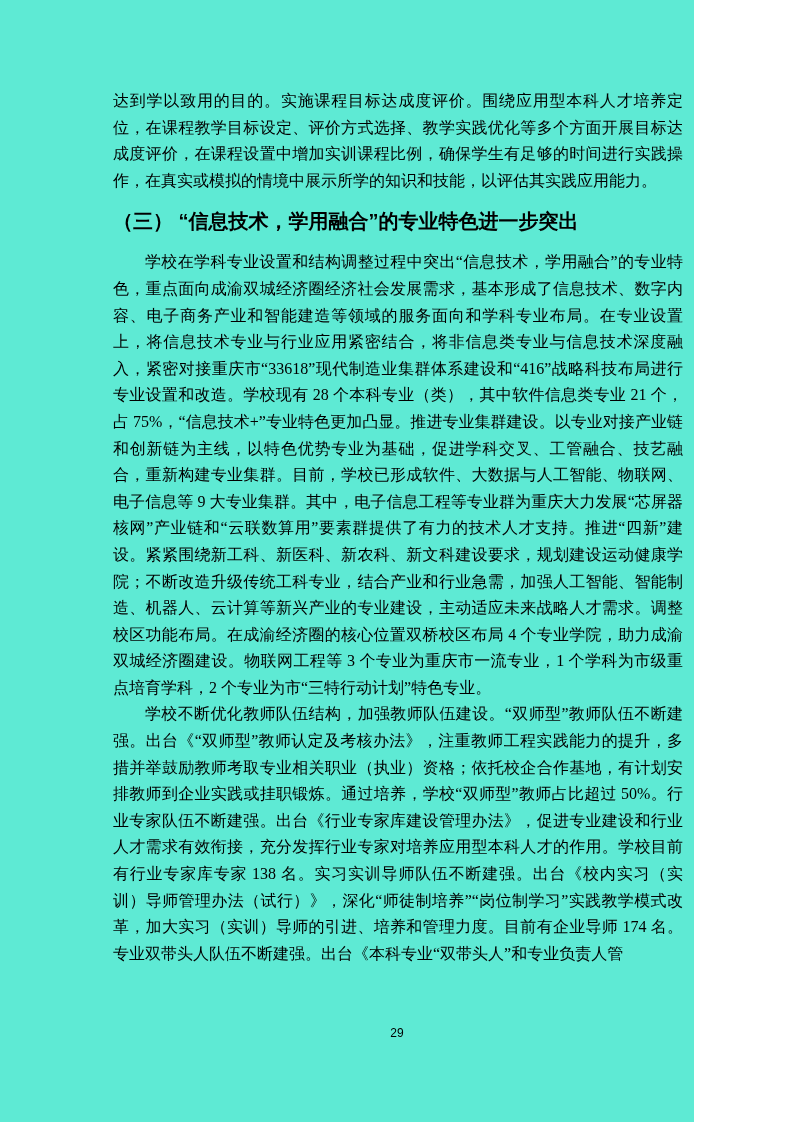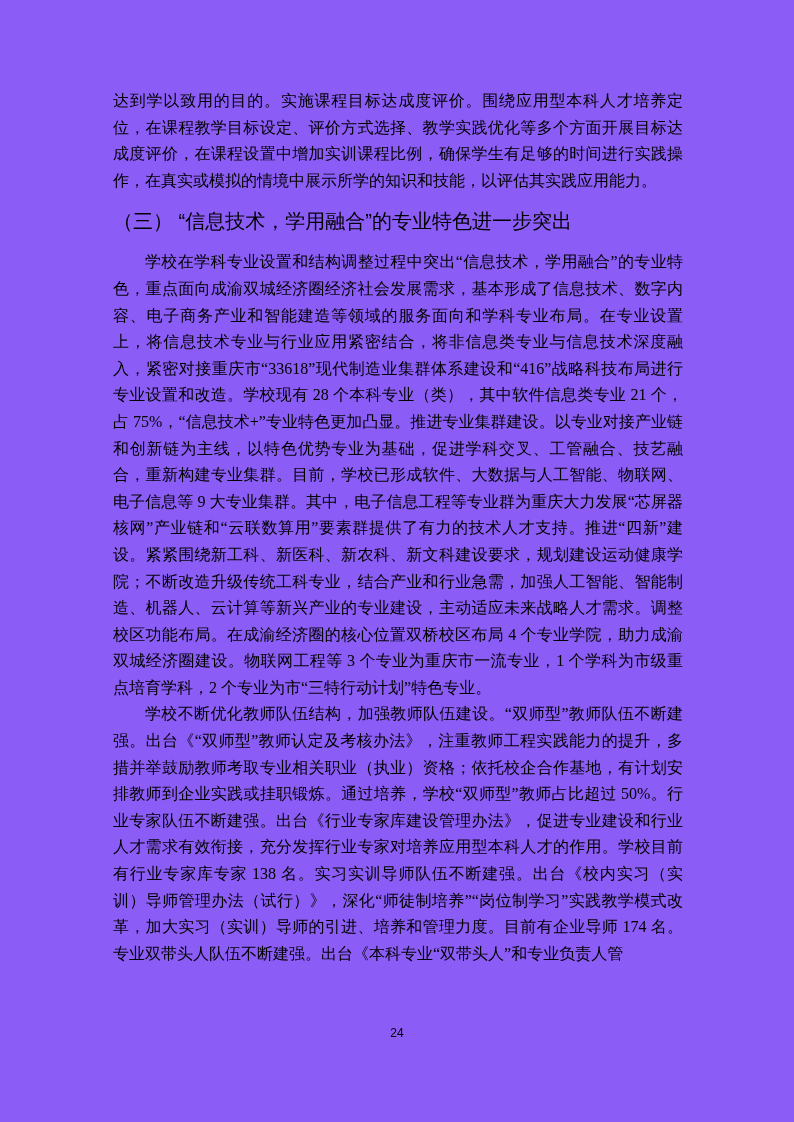--- a/index.html
+++ b/index.html
@@ -2,23 +2,23 @@
 <html><head>
 <meta charset="utf-8">
 <style>
   html, body {
     margin: 0;
     padding: 0;
     background: #ffffff;
   }
   .page {
     position: relative;
-    width: 794px;
+    width: 694px;
     height: 1122px;
-    background: #8b5cf6;
+    background: #5eead4;
     color: #000000;
     font-family: "Liberation Serif", "DejaVu Serif", serif;
     overflow: hidden;
   }
   .content {
     position: absolute;
     left: 113px;
     top: 88px;
     width: 570px;
   }
@@ -30,21 +30,21 @@
     text-justify: inter-ideograph;
     word-break: break-all;
     color: #000000;
   }
   .para-indent {
     text-indent: 2em;
   }
   .section-heading {
     margin: 13px 0 14px 0;
     font-family: "Liberation Sans", "DejaVu Sans", sans-serif;
-    font-weight: normal;
+    font-weight: bold;
     font-size: 20px;
     line-height: 28px;
     color: #000000;
     text-align: left;
   }
   .page-number {
     position: absolute;
     top: 1026px;
     left: 0;
     width: 794px;
@@ -62,14 +62,14 @@
     <p class="para">达到学以致用的目的。实施课程目标达成度评价。围绕应用型本科人才培养定位，在课程教学目标设定、评价方式选择、教学实践优化等多个方面开展目标达成度评价，在课程设置中增加实训课程比例，确保学生有足够的时间进行实践操作，在真实或模拟的情境中展示所学的知识和技能，以评估其实践应用能力。</p>
 
     <h2 class="section-heading">（三） “信息技术，学用融合”的专业特色进一步突出</h2>
 
     <p class="para para-indent">学校在学科专业设置和结构调整过程中突出“信息技术，学用融合”的专业特色，重点面向成渝双城经济圈经济社会发展需求，基本形成了信息技术、数字内容、电子商务产业和智能建造等领域的服务面向和学科专业布局。在专业设置上，将信息技术专业与行业应用紧密结合，将非信息类专业与信息技术深度融入，紧密对接重庆市“33618”现代制造业集群体系建设和“416”战略科技布局进行专业设置和改造。学校现有 28 个本科专业（类），其中软件信息类专业 21 个，占 75%，“信息技术+”专业特色更加凸显。推进专业集群建设。以专业对接产业链和创新链为主线，以特色优势专业为基础，促进学科交叉、工管融合、技艺融合，重新构建专业集群。目前，学校已形成软件、大数据与人工智能、物联网、电子信息等 9 大专业集群。其中，电子信息工程等专业群为重庆大力发展“芯屏器核网”产业链和“云联数算用”要素群提供了有力的技术人才支持。推进“四新”建设。紧紧围绕新工科、新医科、新农科、新文科建设要求，规划建设运动健康学院；不断改造升级传统工科专业，结合产业和行业急需，加强人工智能、智能制造、机器人、云计算等新兴产业的专业建设，主动适应未来战略人才需求。调整校区功能布局。在成渝经济圈的核心位置双桥校区布局 4 个专业学院，助力成渝双城经济圈建设。物联网工程等 3 个专业为重庆市一流专业，1 个学科为市级重点培育学科，2 个专业为市“三特行动计划”特色专业。</p>
 
 
     <p class="para para-indent">学校不断优化教师队伍结构，加强教师队伍建设。“双师型”教师队伍不断建强。出台《“双师型”教师认定及考核办法》，注重教师工程实践能力的提升，多措并举鼓励教师考取专业相关职业（执业）资格；依托校企合作基地，有计划安排教师到企业实践或挂职锻炼。通过培养，学校“双师型”教师占比超过 50%。行业专家队伍不断建强。出台《行业专家库建设管理办法》，促进专业建设和行业人才需求有效衔接，充分发挥行业专家对培养应用型本科人才的作用。学校目前有行业专家库专家 138 名。实习实训导师队伍不断建强。出台《校内实习（实训）导师管理办法（试行）》，深化“师徒制培养”“岗位制学习”实践教学模式改革，加大实习（实训）导师的引进、培养和管理力度。目前有企业导师 174 名。专业双带头人队伍不断建强。出台《本科专业“双带头人”和专业负责人管</p>
   </div>
 
-  <div class="page-number">24</div>
+  <div class="page-number">29</div>
 </div>
 
 </body></html>

